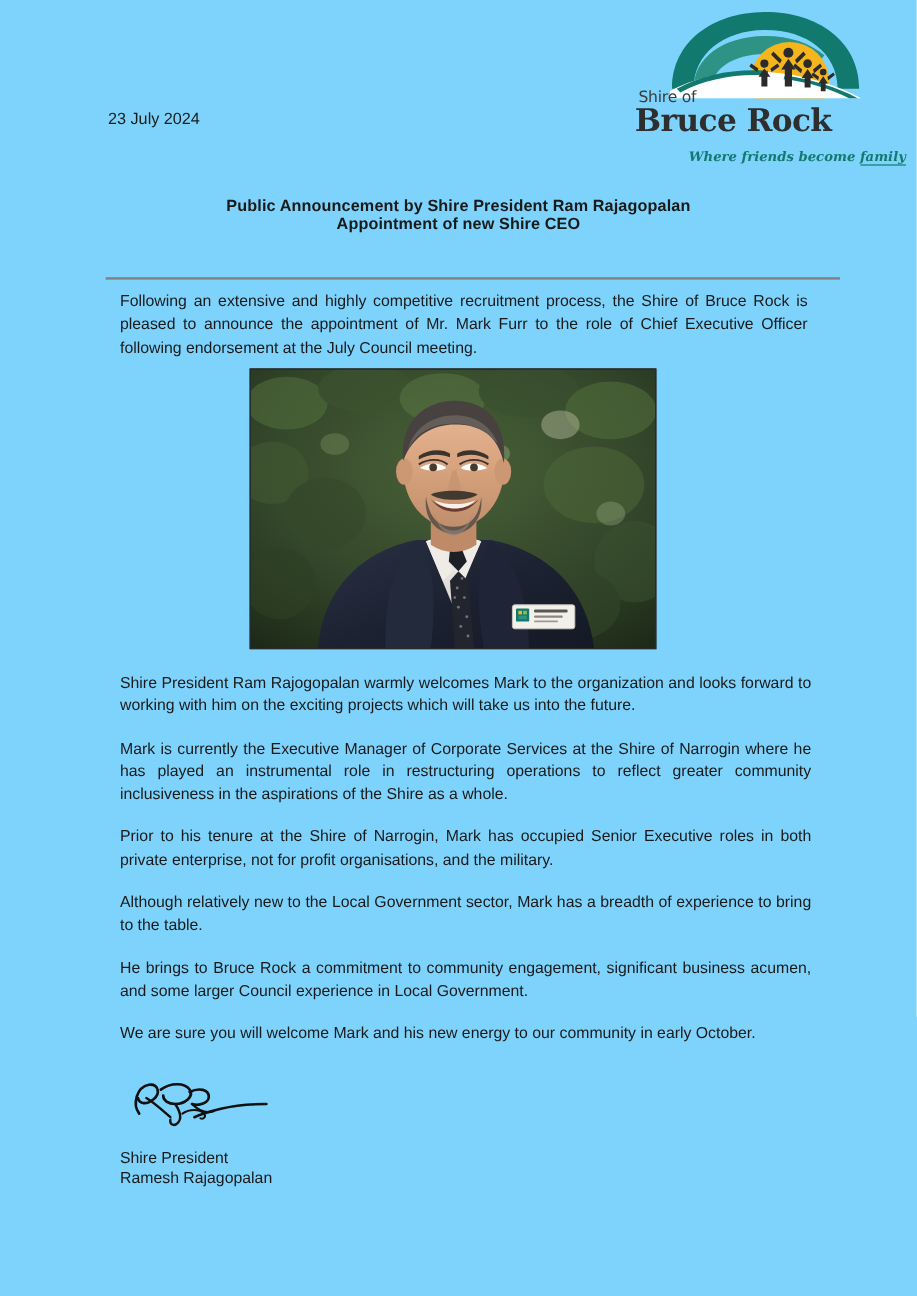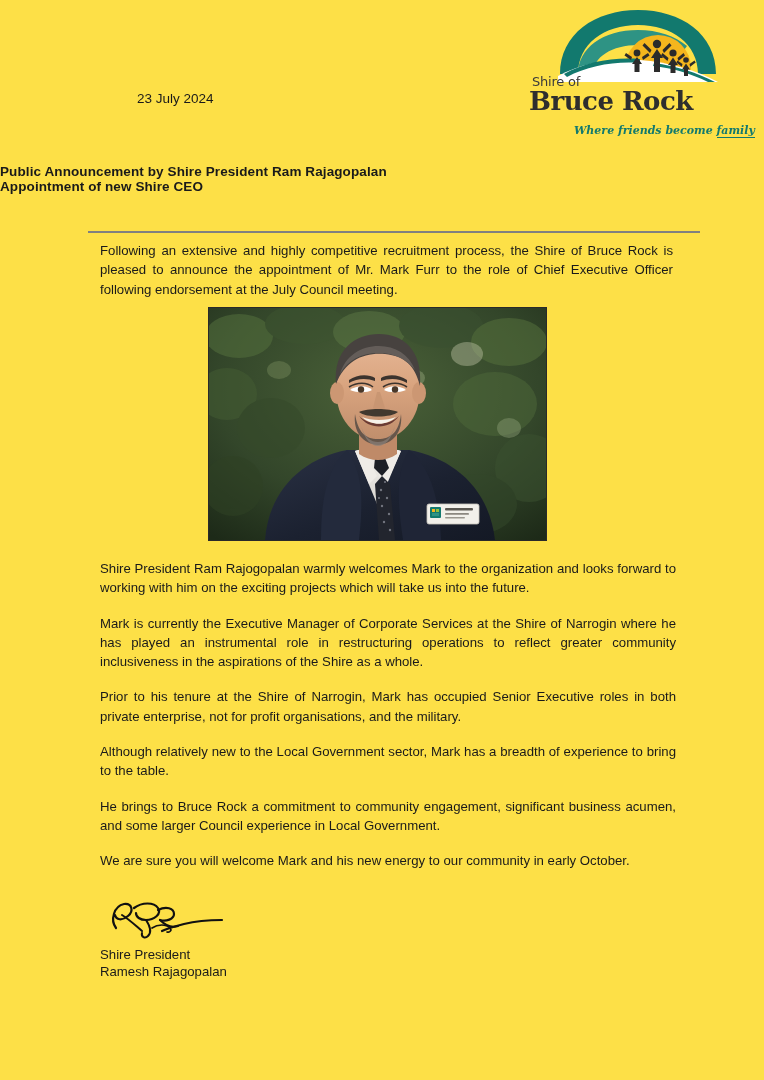--- a/index.html
+++ b/index.html
@@ -13,21 +13,21 @@
     position: relative;
     font-family: "Liberation Sans", sans-serif;
     color: #1a1a1a;
     overflow: hidden;
   }
 
   .page {
     position: relative;
     width: 764px;
     height: 1080px;
-    background: #fde047;
+    background: #7dd3fc;
   }
 
   
   .logo {
     position: absolute;
     left: 524px;
     top: 8px;
     width: 212px;
     height: 130px;
   }
@@ -73,29 +73,29 @@
     border-bottom: 1.5px solid #12796E;
   }
 
   
   .doc-date {
     position: absolute;
     left: 90px;
     top: 91px;
     font-size: 13.5px;
     color: #1a1a1a;
-    margin-left: 47px;
   }
 
   
   .heading-block {
     position: absolute;
     left: 0;
     top: 164px;
     width: 764px;
+    text-align: center;
   }
   .heading-1 {
     font-size: 13.5px;
     font-weight: bold;
     color: #1a1a1a;
     letter-spacing: 0.1px;
   }
   .heading-2 {
     font-size: 13.5px;
     font-weight: bold;
@@ -159,21 +159,21 @@
   }
   .signature {
     width: 135px;
     height: 42px;
   }
   .sign-line {
     font-size: 13.2px;
     line-height: 17px;
     color: #1a1a1a;
   }
-  .sign-title { margin-top: 6px; }
+  .sign-title { margin-top: 16px; }
 </style>
 </head>
 <body>
 
 <div class="page">
 
   <div class="logo">
     <div class="logo-mark">
       <svg width="160" height="74" viewBox="0 0 160 74" xmlns="http://www.w3.org/2000/svg">
 

